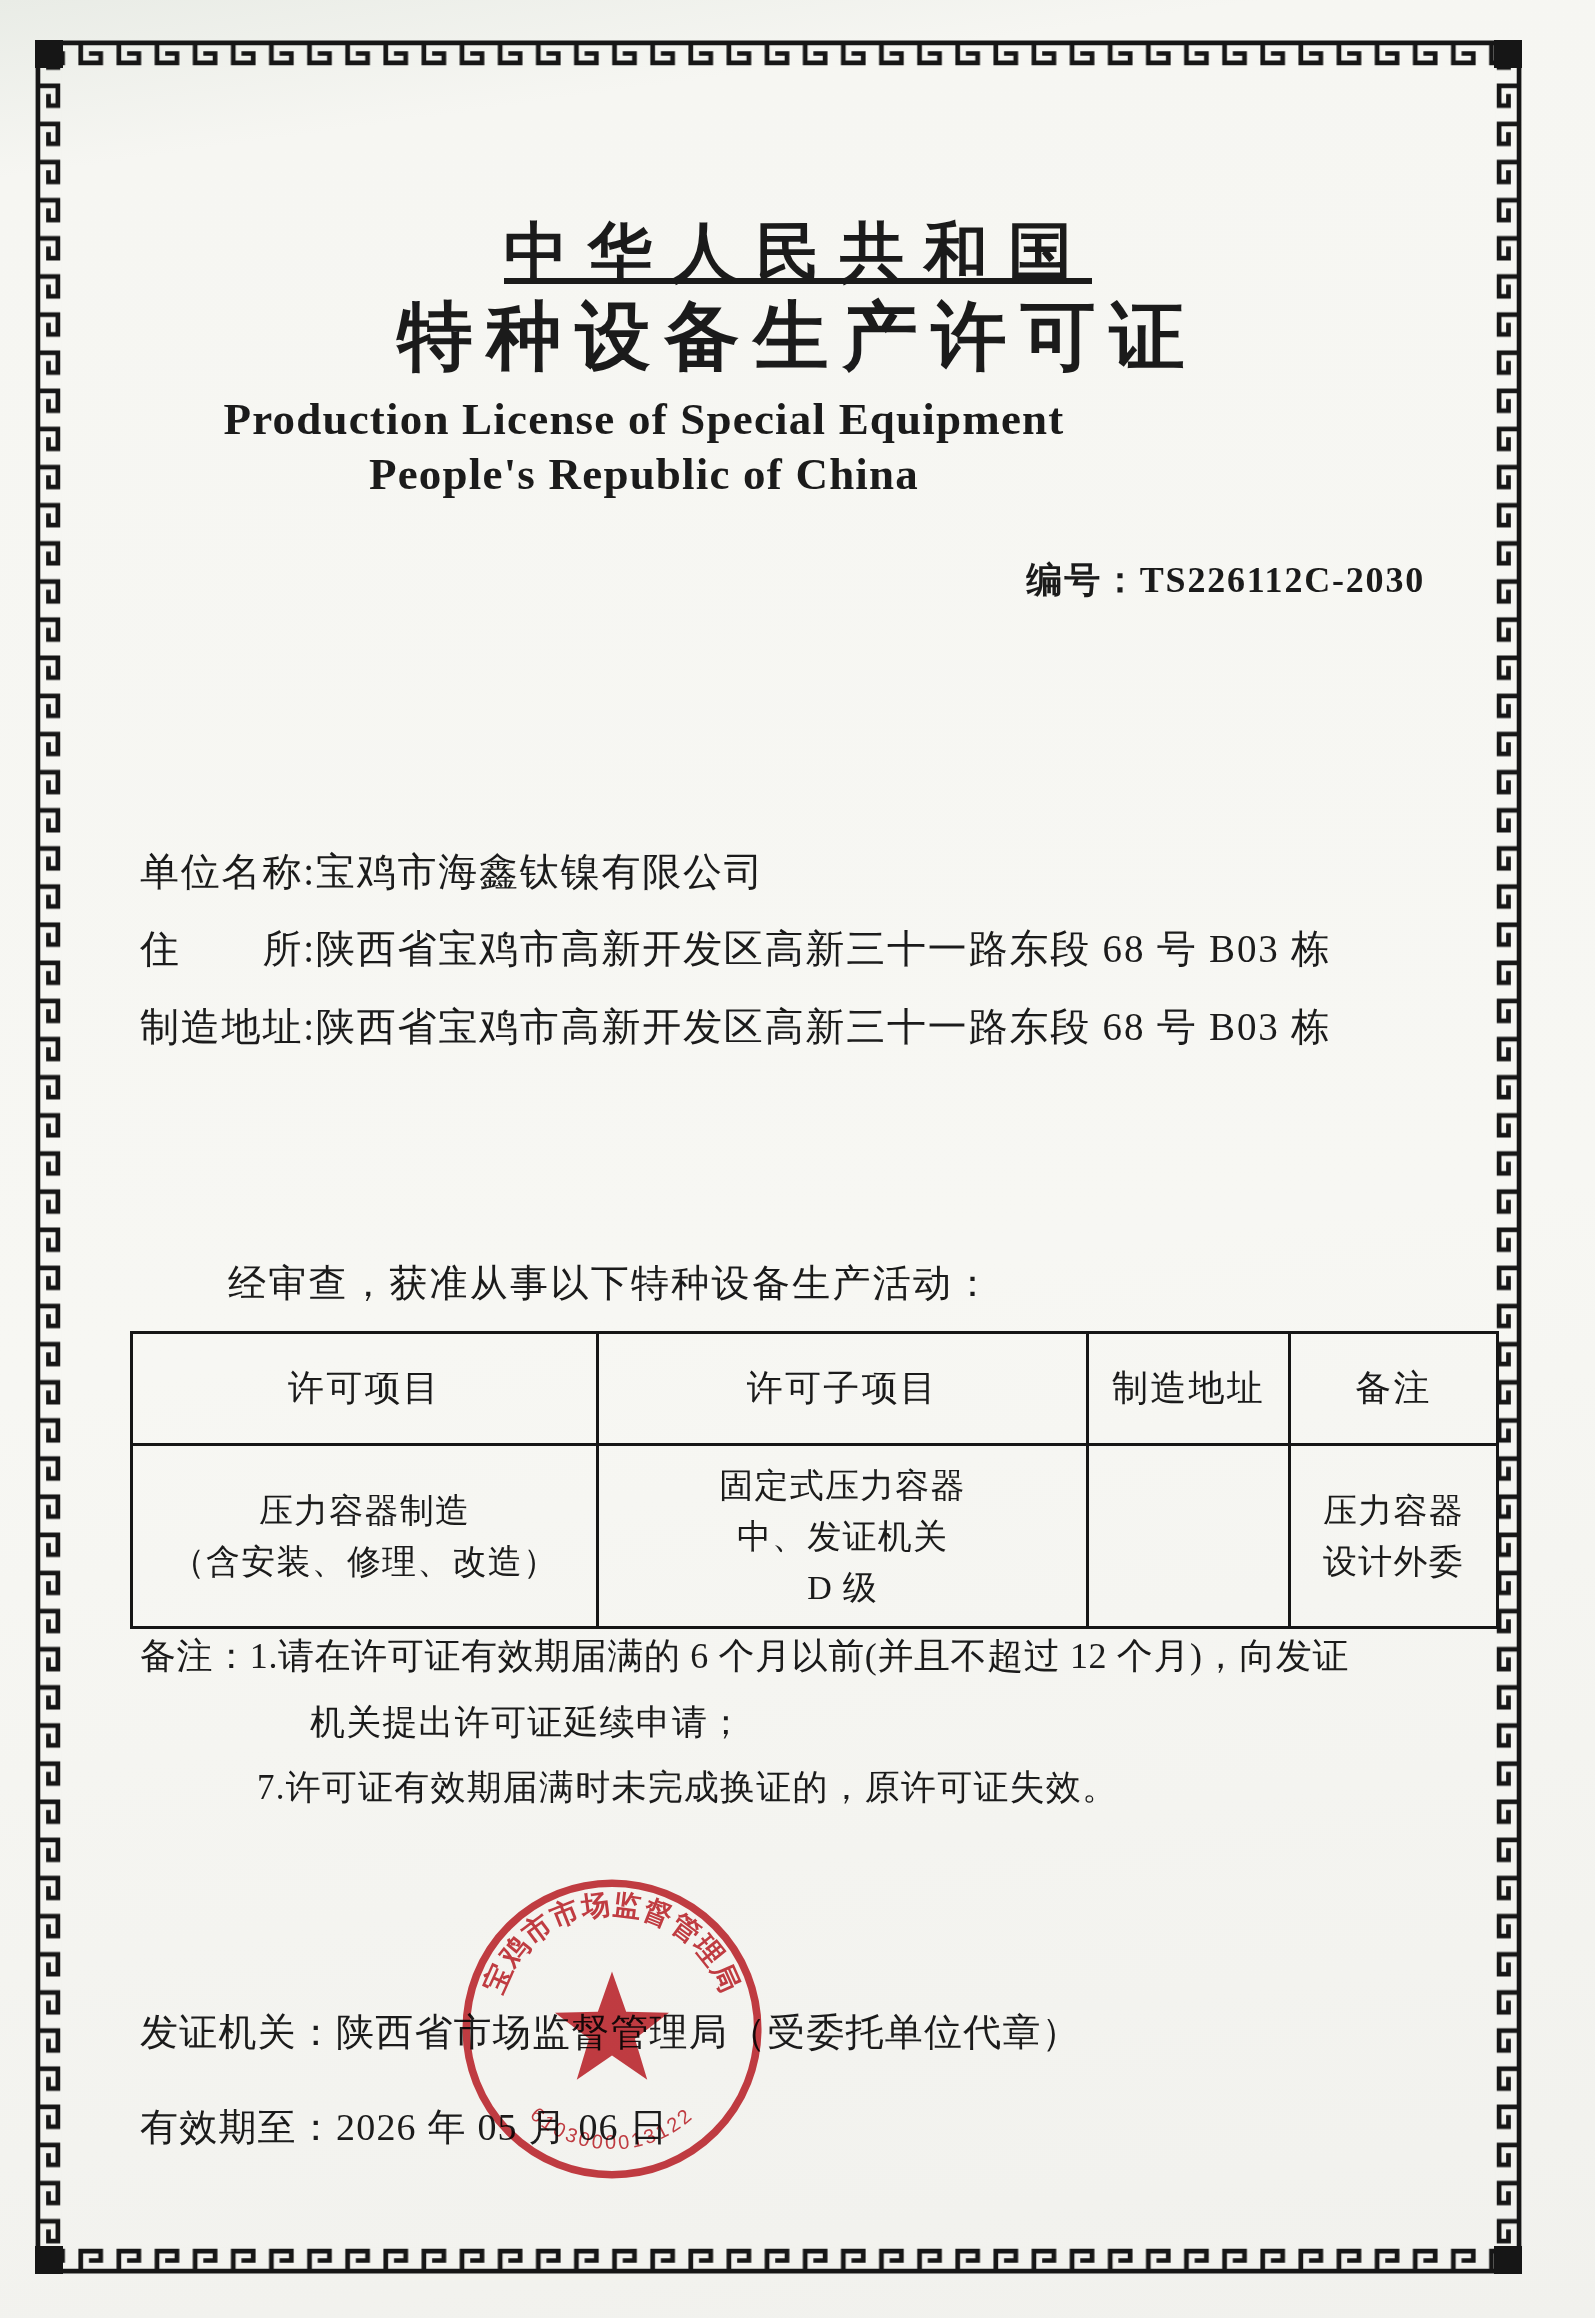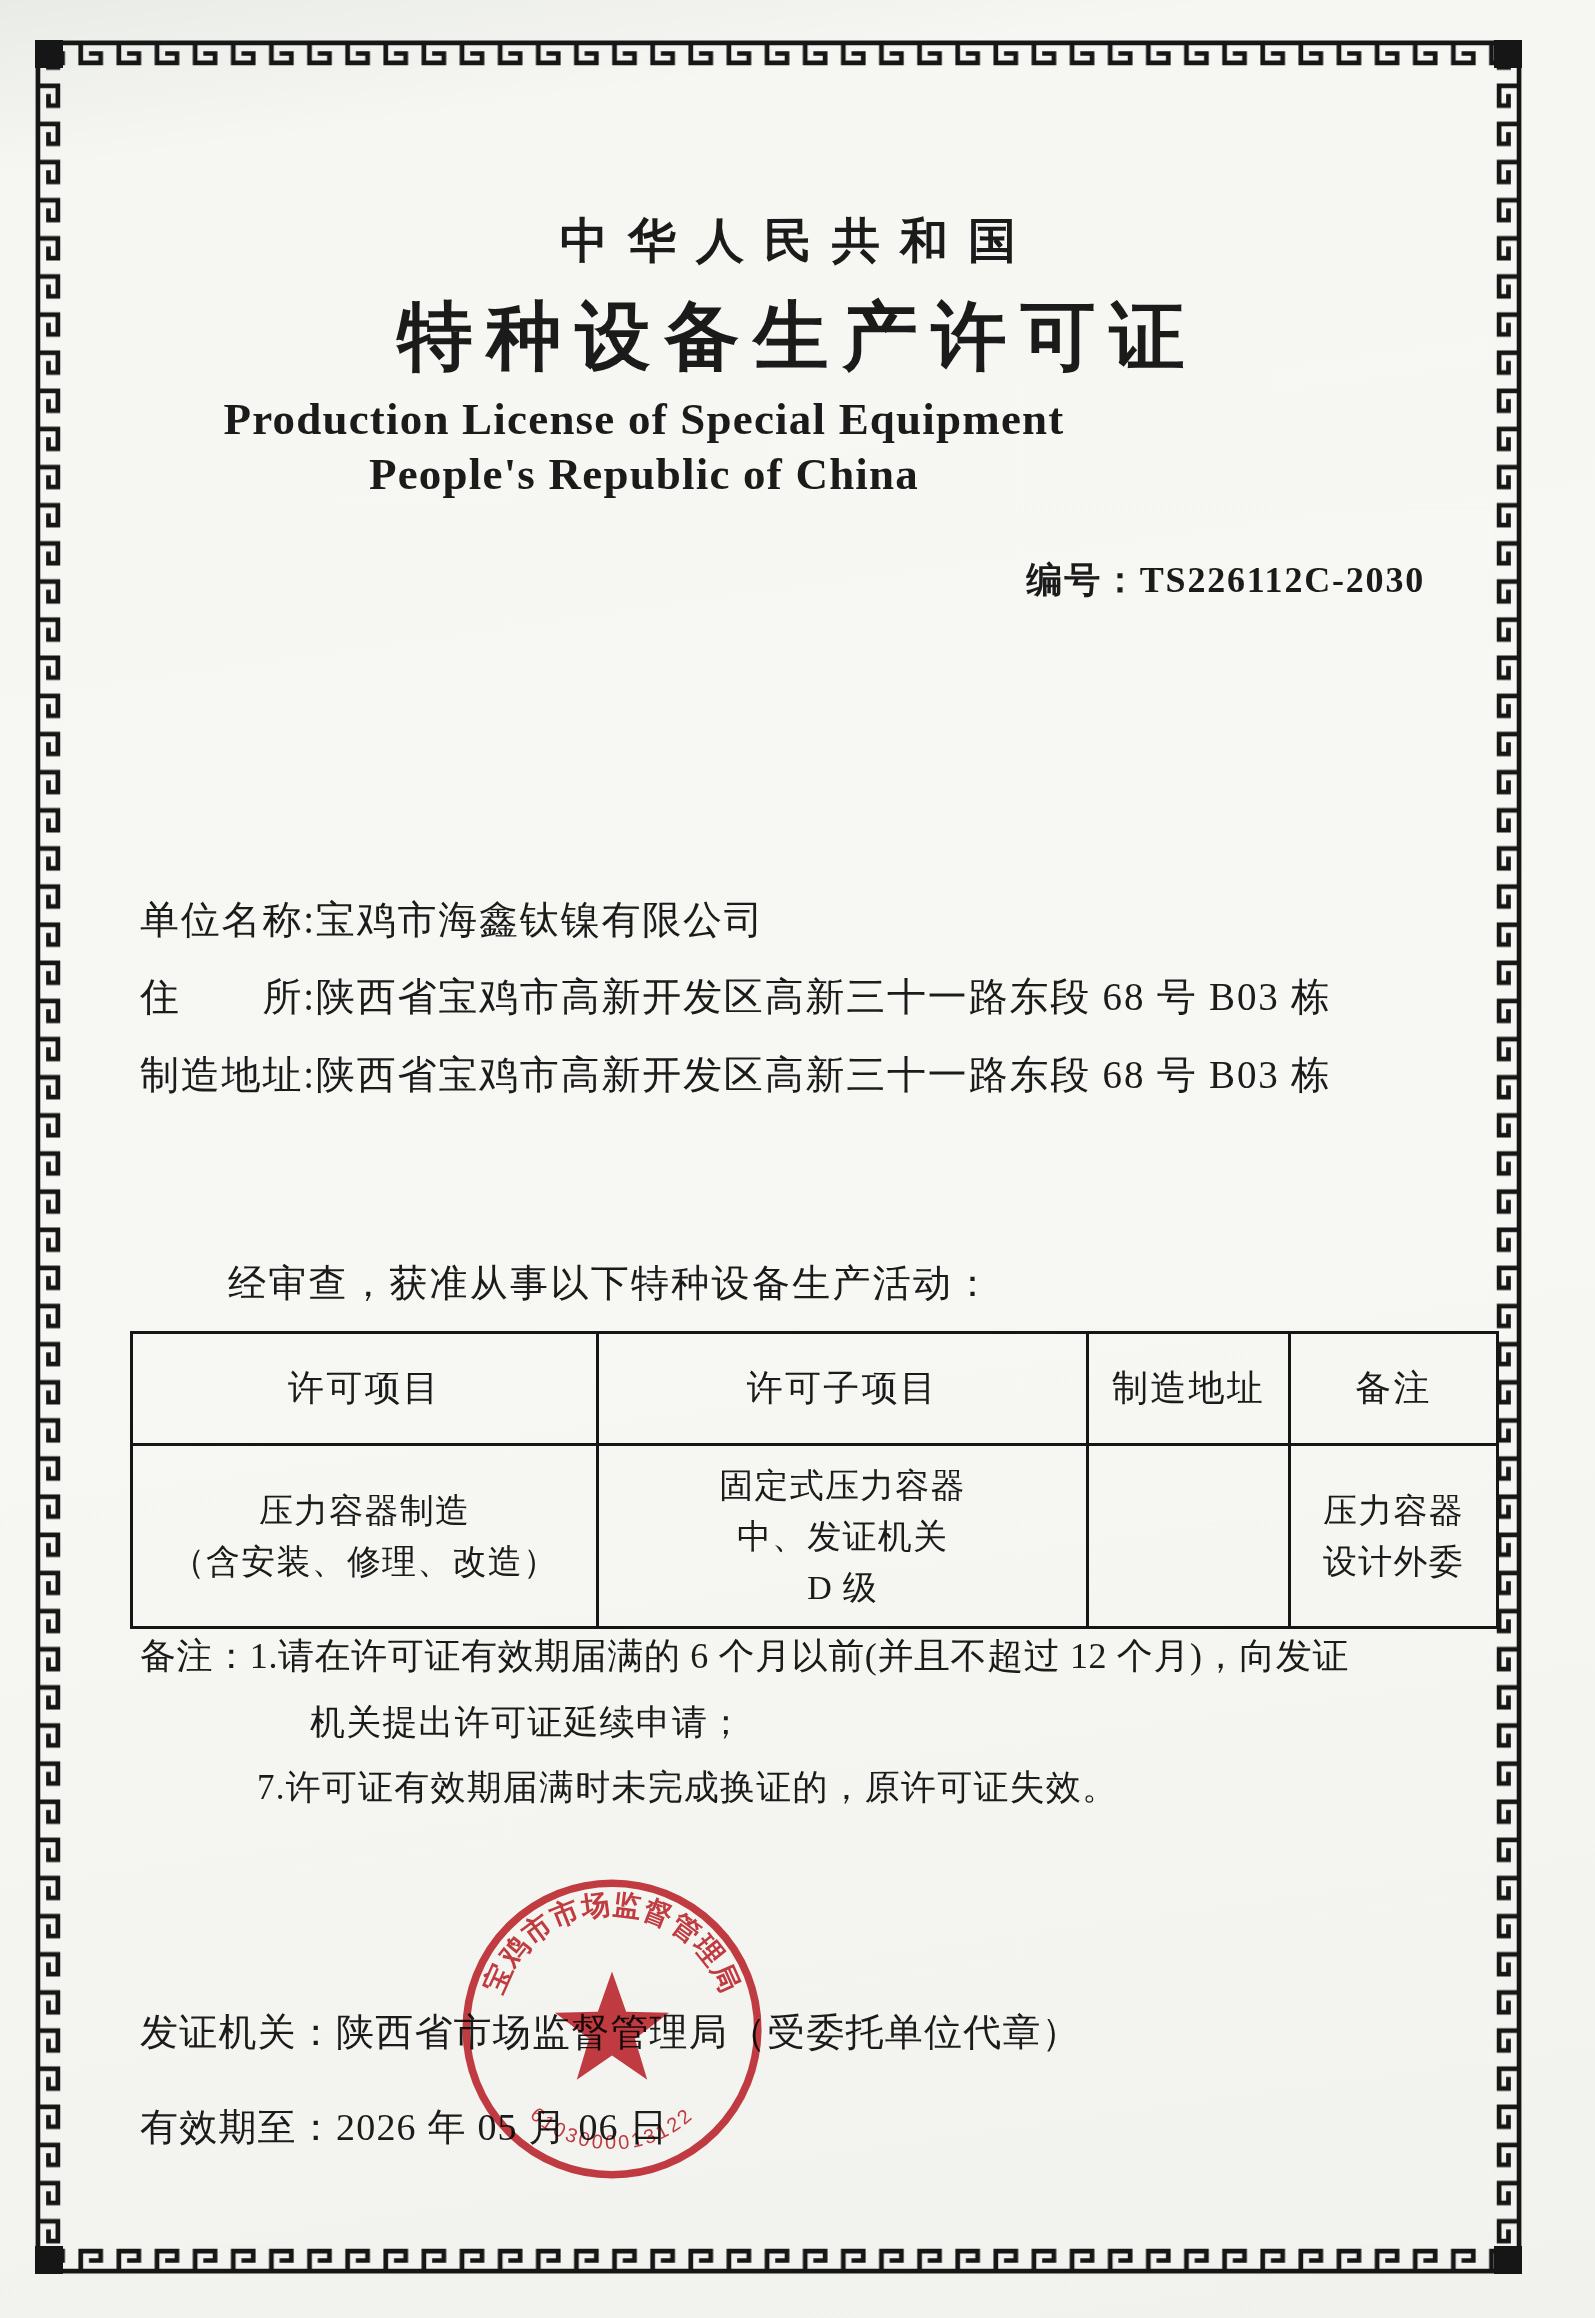--- a/index.html
+++ b/index.html
@@ -14,28 +14,28 @@
   .flipX{transform:scaleX(-1);}
   .corner{position:absolute;width:28px;height:28px;background:#161616;}
   
   .copy-box{
     position:absolute;left:1219px;top:178px;width:156px;height:99px;
     border:7.6px solid #141414;display:flex;align-items:center;justify-content:center;
   }
   .copy-box span{font-size:65px;font-weight:bold;letter-spacing:8.2px;margin-left:8.2px;}
   
   .title-cn{position:absolute;left:0;width:1596px;text-align:center;font-weight:bold;}
-  .t1{top:209px;font-size:48px;letter-spacing:20px;}
+  .t1{top:209px;font-size:64px;letter-spacing:20px;text-decoration:underline;}
   .t2{top:287px;font-size:75px;letter-spacing:14px;}
   .title-en{position:absolute;left:0;width:1288px;text-align:center;font-weight:bold;font-size:45px;letter-spacing:1.2px;}
   .e1{top:393px;}
   .e2{top:448px;}
   .license-no{position:absolute;top:556px;right:171px;font-size:36px;font-weight:bold;letter-spacing:1.8px;}
   
-  .info-line{position:absolute;left:140px;font-size:39px;letter-spacing:1.8px;white-space:nowrap;margin-top:48px;}
+  .info-line{position:absolute;left:140px;font-size:39px;letter-spacing:1.8px;white-space:nowrap;}
   .l-company{top:845px;}
   .l-addr{top:922px;}
   .l-mfg{top:1000px;}
   
   .intro{position:absolute;left:228px;top:1258px;font-size:38px;letter-spacing:2.3px;}
   
   table.lic{
     position:absolute;left:130px;top:1331px;width:1367px;
     border-collapse:collapse;table-layout:fixed;
   }

